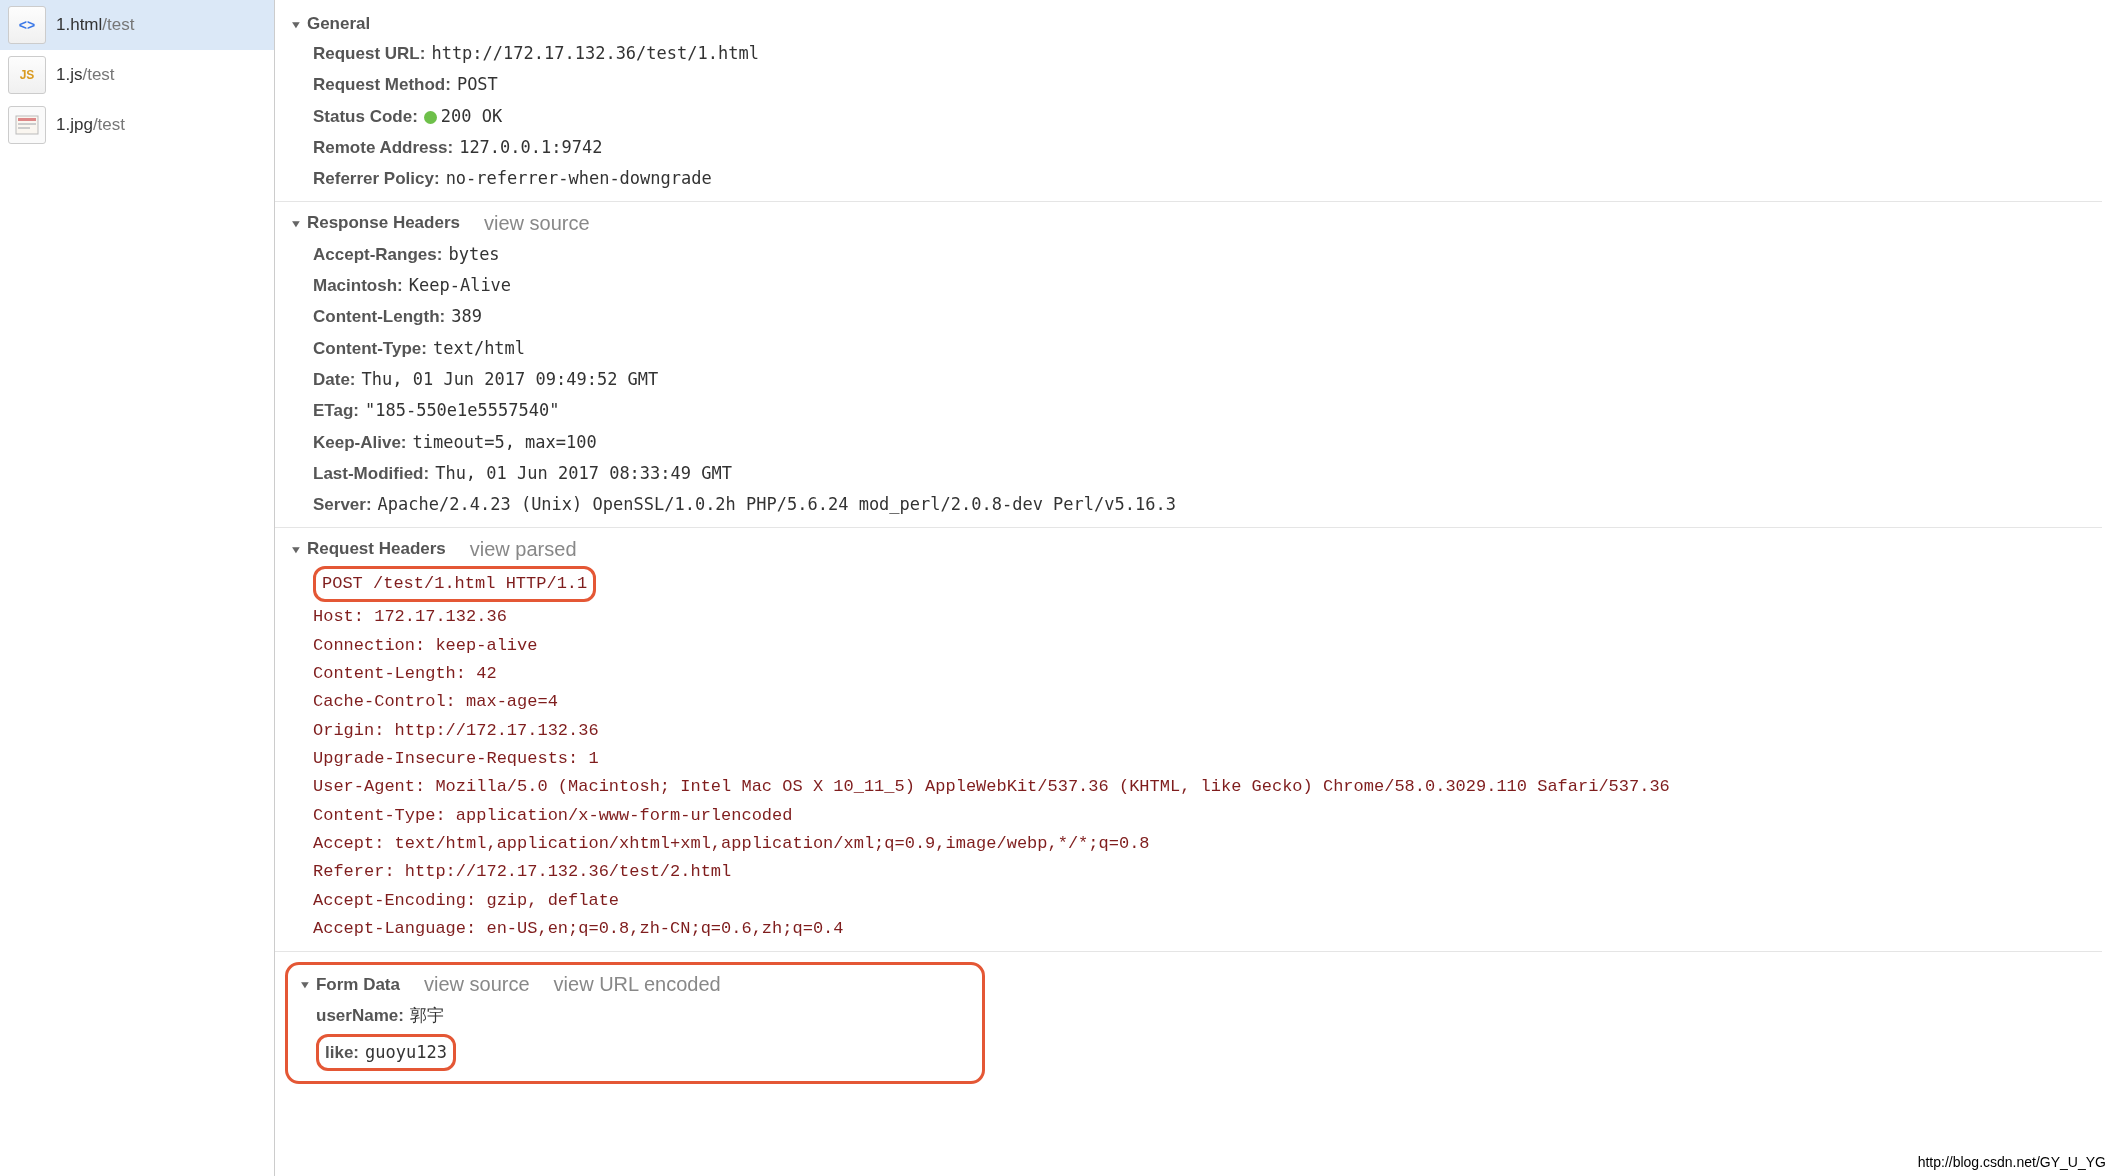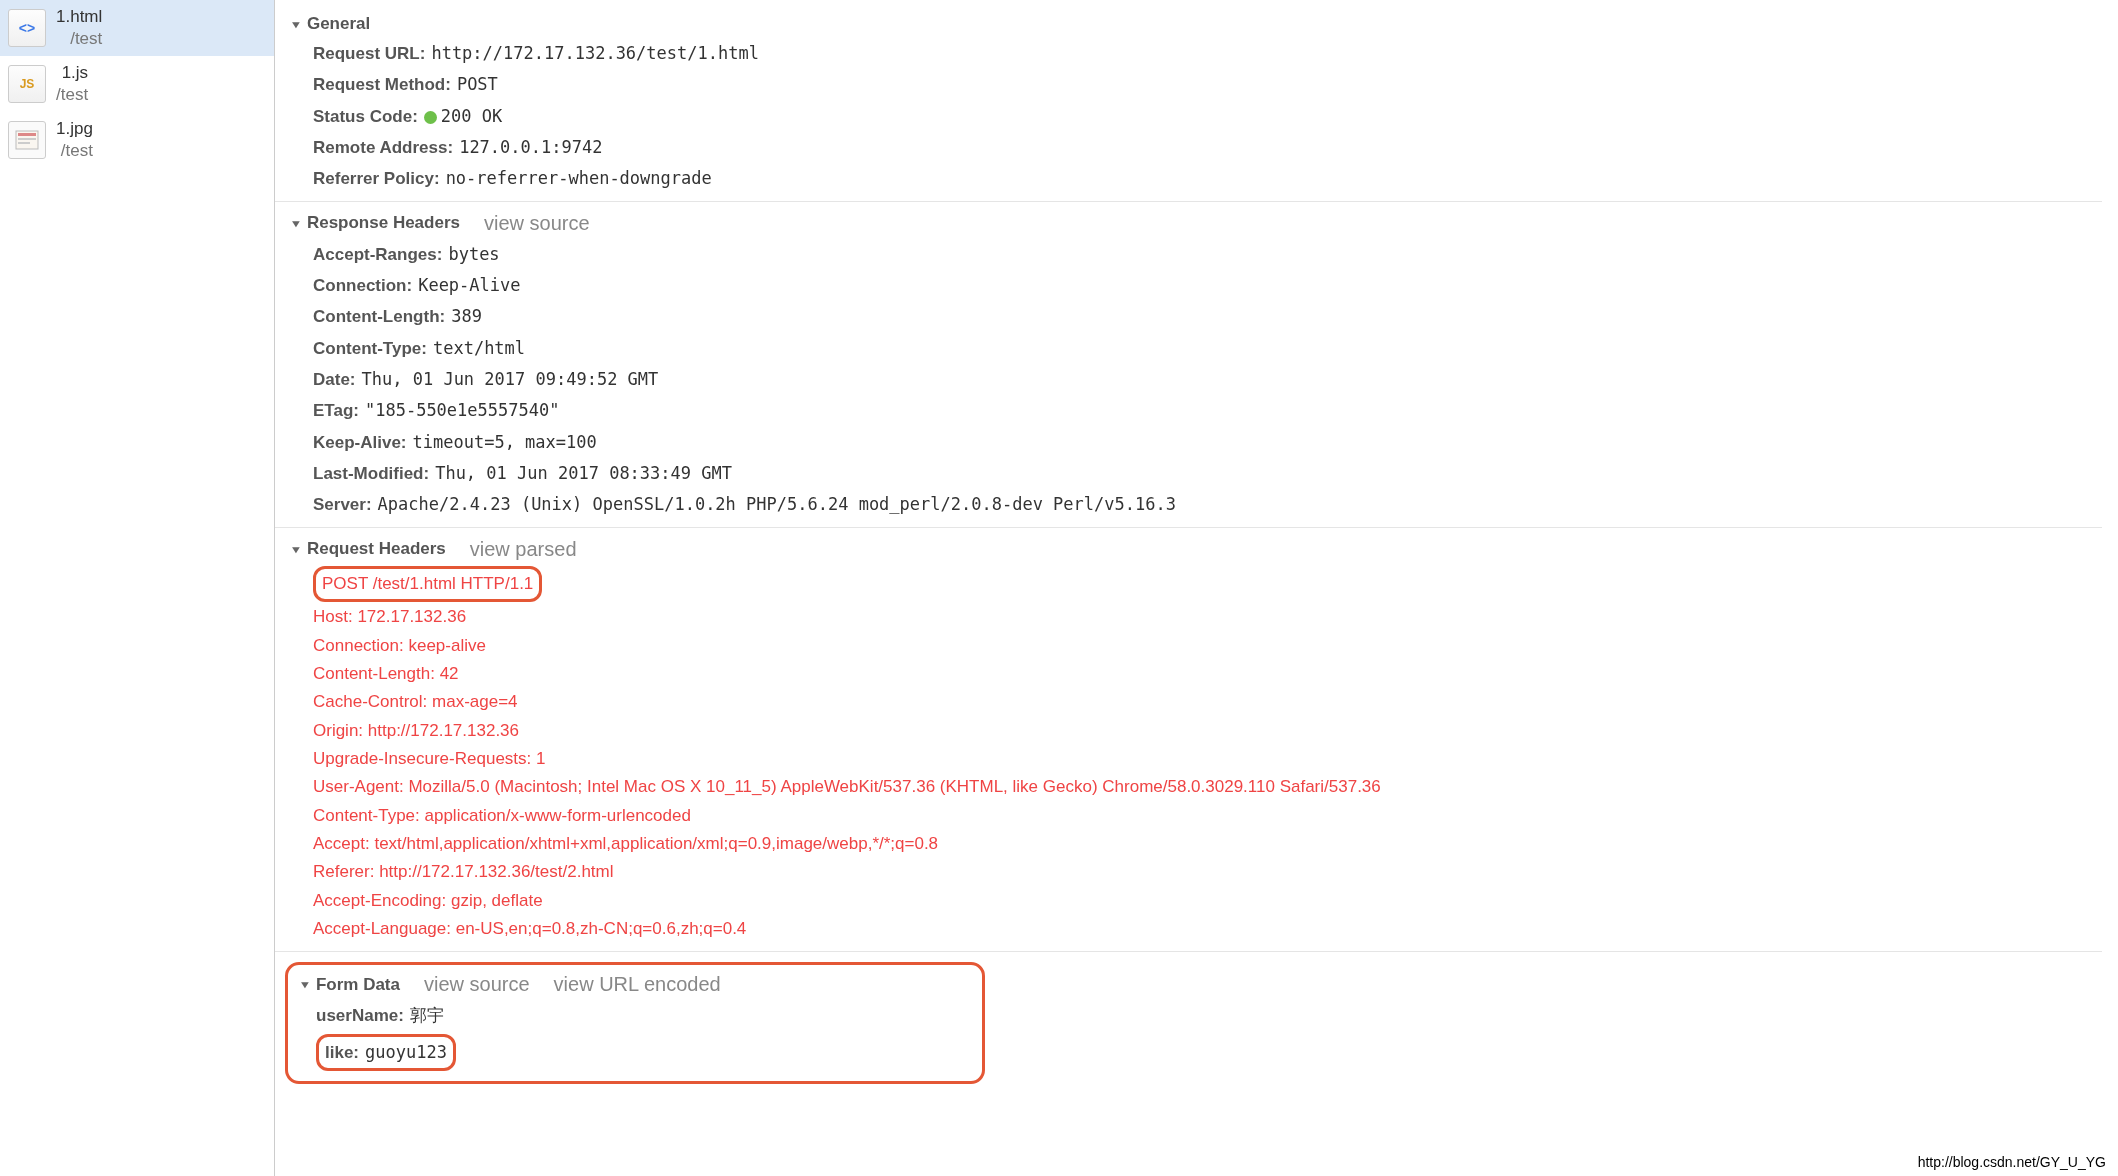--- a/index.html
+++ b/index.html
@@ -32,21 +32,21 @@
   margin-right: 10px;
   border: 1px solid #ccc;
   border-radius: 3px;
   background: linear-gradient(#fdfdfd,#f0f0f0);
   font-size: 14px; font-weight: bold;
   flex-shrink: 0;
 }
 .file-icon.html { color: #3b78e7; }
 .file-icon.js { color: #d99a1f; font-size:12px; }
 .file-icon.jpg { background:#fafafa; }
-.file-meta { display:flex; flex-direction:column; line-height:1.3;text-align:right; }
+.file-meta { display:flex; flex-direction:row; line-height:1.3; }
 .file-name { color:#333; font-size:17px; }
 .file-path { color:#777; font-size:17px; }
 
 .main {
   flex:1;
   padding: 4px 16px 0 0;
   overflow:hidden;
   font-size:17px;
 }
 .section {
@@ -87,22 +87,22 @@
   line-height:1.55;
 }
 .kv-key { font-weight:bold; color:#555; }
 .kv-val { font-family: Menlo,Monaco,Consolas,monospace; color:#333; padding-left:6px; }
 .status-dot {
   display:inline-block; width:13px; height:13px; border-radius:50%;
   background:#6ec04a; margin: 0 4px 0 6px; vertical-align:middle;
 }
 .raw-line {
   padding: 1px 0 1px 22px;
-  font-family: Liberation Sans, sans-serif;
-  color:#ef4444;
+  font-family: Liberation Mono, monospace;
+  color:#7f1d1d;
   line-height:1.55;
   white-space:nowrap;
 }
 .highlight-box {
   border:3px solid #e45735;
   border-radius:12px;
   padding:2px 6px;
   display:inline-block;
 }
 .highlight-section {
@@ -168,21 +168,21 @@
     <div class="kv-row"><span class="kv-key">Referrer Policy:</span><span class="kv-val">no-referrer-when-downgrade</span></div>
   </div>
 
   <div class="section">
     <div class="section-header">
       <span class="section-title">Response Headers</span>
       <a class="section-link">view source</a>
     </div>
     <div id="resp-rows">
         <div class="kv-row"><span class="kv-key">Accept-Ranges:</span><span class="kv-val">bytes</span></div>
-        <div class="kv-row"><span class="kv-key">Connection:</span><span class="kv-val">Keep-Alive</span></div>
+        <div class="kv-row"><span class="kv-key">Macintosh:</span><span class="kv-val">Keep-Alive</span></div>
         <div class="kv-row"><span class="kv-key">Content-Length:</span><span class="kv-val">389</span></div>
         <div class="kv-row"><span class="kv-key">Content-Type:</span><span class="kv-val">text/html</span></div>
         <div class="kv-row"><span class="kv-key">Date:</span><span class="kv-val">Thu, 01 Jun 2017 09:49:52 GMT</span></div>
         <div class="kv-row"><span class="kv-key">ETag:</span><span class="kv-val">"185-550e1e5557540"</span></div>
         <div class="kv-row"><span class="kv-key">Keep-Alive:</span><span class="kv-val">timeout=5, max=100</span></div>
         <div class="kv-row"><span class="kv-key">Last-Modified:</span><span class="kv-val">Thu, 01 Jun 2017 08:33:49 GMT</span></div>
         <div class="kv-row"><span class="kv-key">Server:</span><span class="kv-val">Apache/2.4.23 (Unix) OpenSSL/1.0.2h PHP/5.6.24 mod_perl/2.0.8-dev Perl/v5.16.3</span></div>
       </div>
   </div>
 

